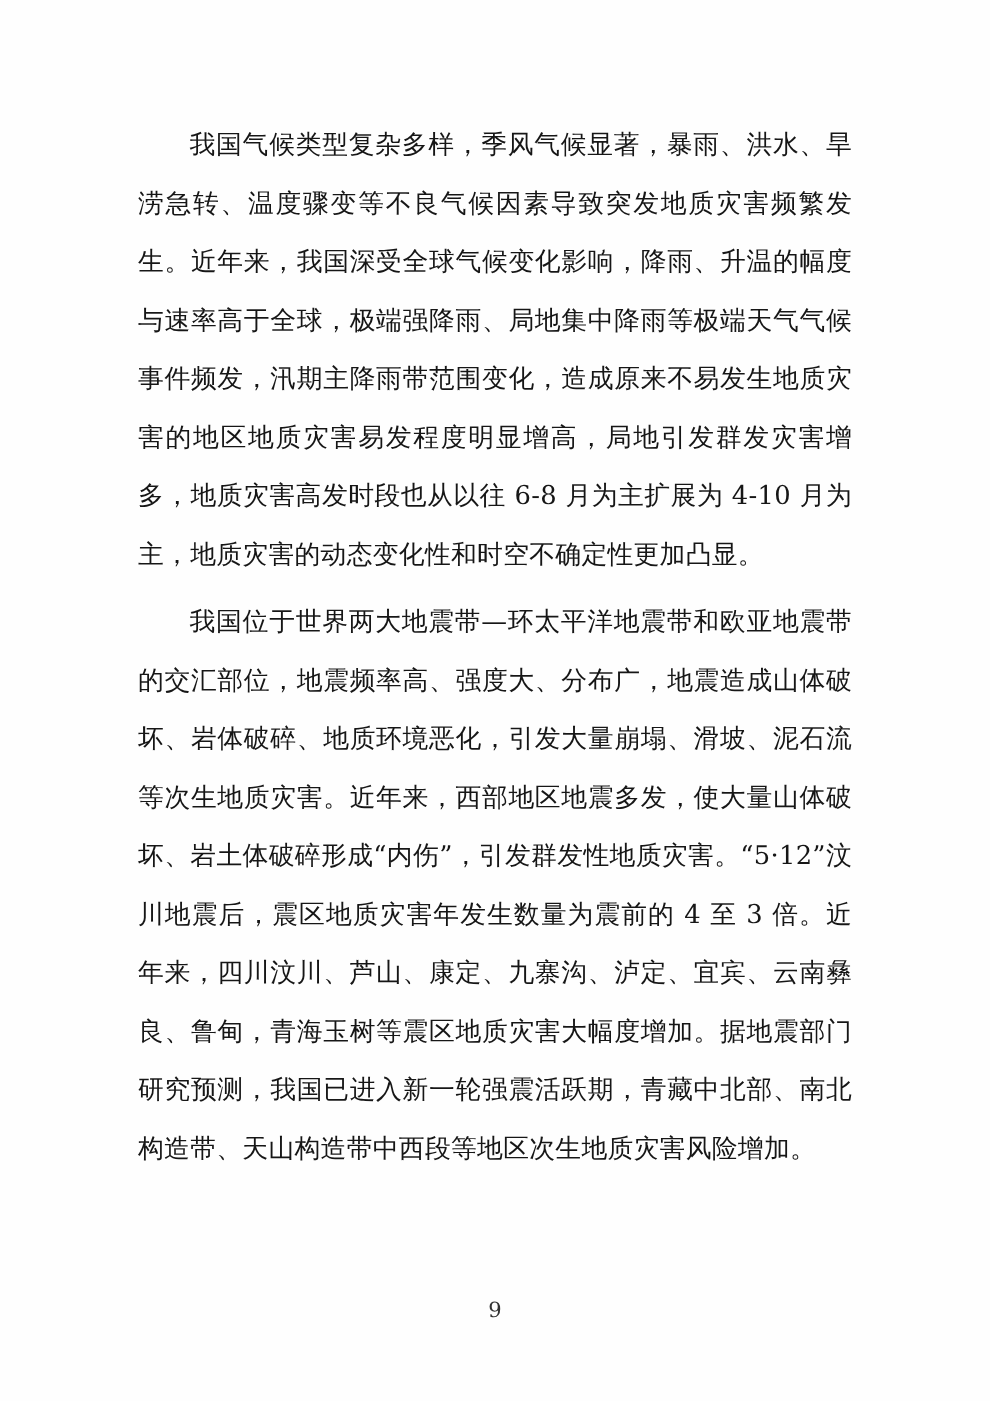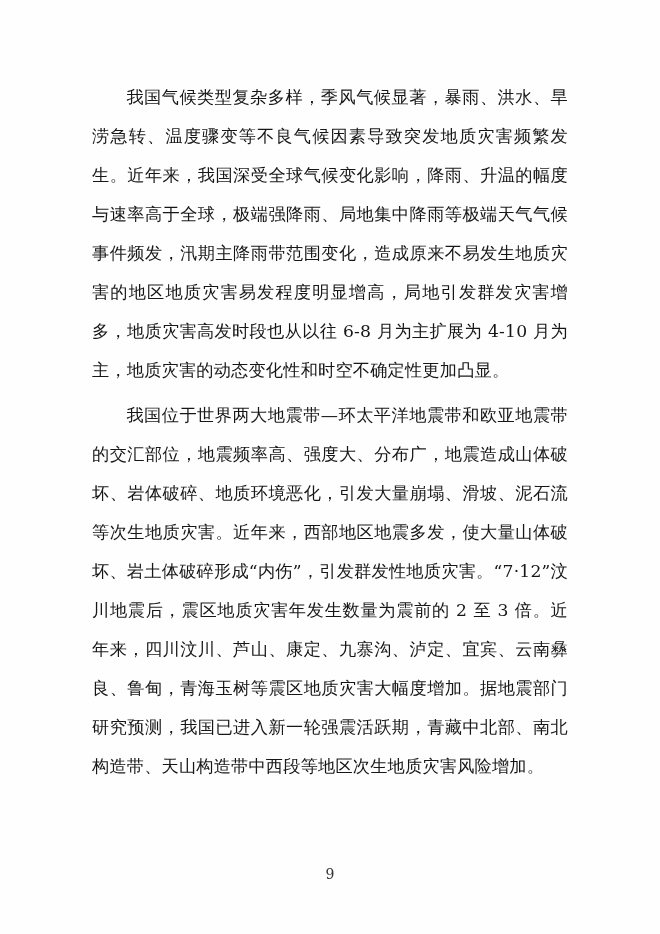--- a/index.html
+++ b/index.html
@@ -45,18 +45,18 @@
     font-family: "DejaVu Serif", "Liberation Serif", serif;
   }
 </style>
 </head>
 <body>
 
 <div class="page">
 
   <div class="body-text">
     <p class="para">我国气候类型复杂多样，季风气候显著，暴雨、洪水、旱涝急转、温度骤变等不良气候因素导致突发地质灾害频繁发生。近年来，我国深受全球气候变化影响，降雨、升温的幅度与速率高于全球，极端强降雨、局地集中降雨等极端天气气候事件频发，汛期主降雨带范围变化，造成原来不易发生地质灾害的地区地质灾害易发程度明显增高，局地引发群发灾害增多，地质灾害高发时段也从以往 6-8 月为主扩展为 4-10 月为主，地质灾害的动态变化性和时空不确定性更加凸显。</p>
-    <p class="para">我国位于世界两大地震带—环太平洋地震带和欧亚地震带的交汇部位，地震频率高、强度大、分布广，地震造成山体破坏、岩体破碎、地质环境恶化，引发大量崩塌、滑坡、泥石流等次生地质灾害。近年来，西部地区地震多发，使大量山体破坏、岩土体破碎形成“内伤”，引发群发性地质灾害。“7·12”汶川地震后，震区地质灾害年发生数量为震前的 2 至 3 倍。近年来，四川汶川、芦山、康定、九寨沟、泸定、宜宾、云南彝良、鲁甸，青海玉树等震区地质灾害大幅度增加。据地震部门研究预测，我国已进入新一轮强震活跃期，青藏中北部、南北构造带、天山构造带中西段等地区次生地质灾害风险增加。</p>
+    <p class="para">我国位于世界两大地震带—环太平洋地震带和欧亚地震带的交汇部位，地震频率高、强度大、分布广，地震造成山体破坏、岩体破碎、地质环境恶化，引发大量崩塌、滑坡、泥石流等次生地质灾害。近年来，西部地区地震多发，使大量山体破坏、岩土体破碎形成“内伤”，引发群发性地质灾害。“5·12”汶川地震后，震区地质灾害年发生数量为震前的 4 至 3 倍。近年来，四川汶川、芦山、康定、九寨沟、泸定、宜宾、云南彝良、鲁甸，青海玉树等震区地质灾害大幅度增加。据地震部门研究预测，我国已进入新一轮强震活跃期，青藏中北部、南北构造带、天山构造带中西段等地区次生地质灾害风险增加。</p>
   </div>
 
   <div class="page-number">9</div>
 
 </div>
 
 </body></html>

